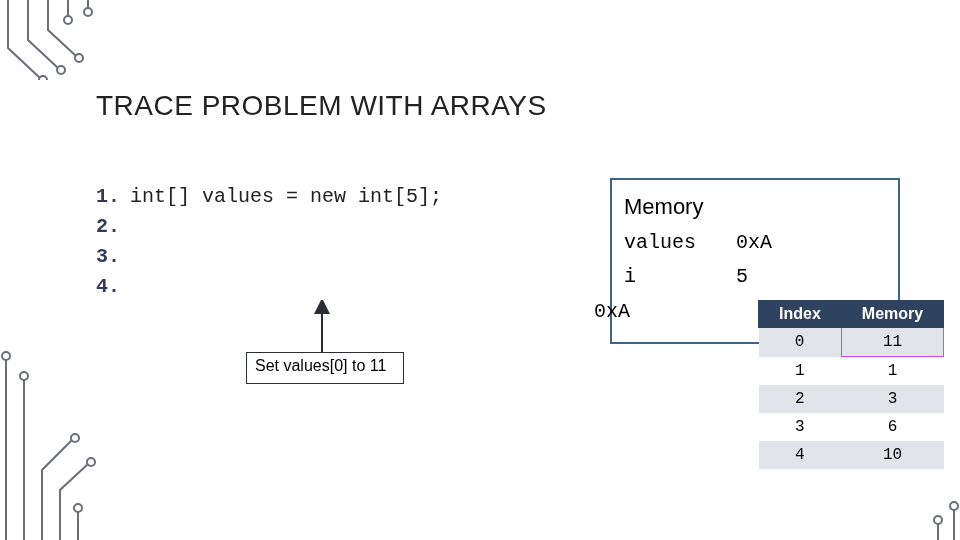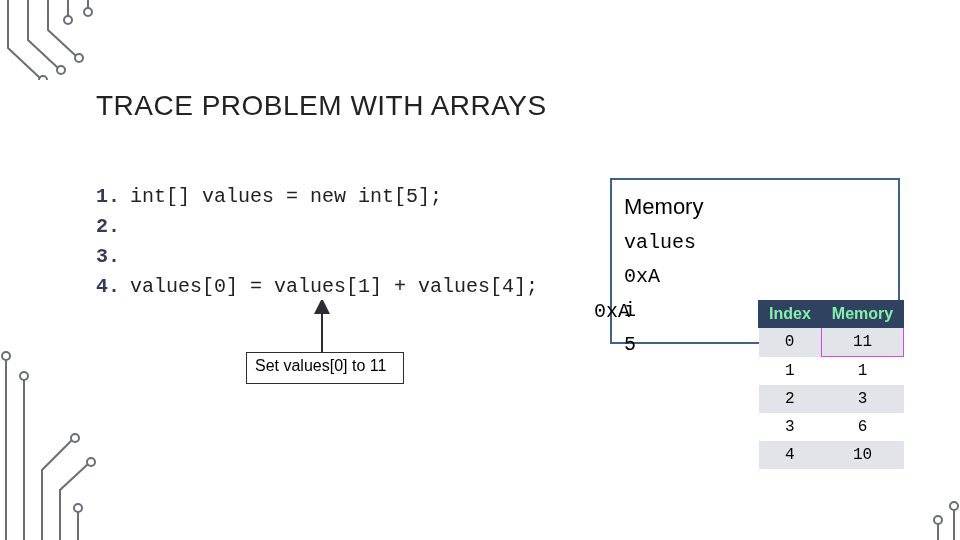--- a/index.html
+++ b/index.html
@@ -64,44 +64,44 @@
   .memory-box {
     position: absolute;
     top: 178px;
     left: 610px;
     width: 290px;
     height: 166px;
     border: 2px solid #3f6387;
     padding: 14px 12px;
   }
   .memory-box .mtitle { font-size: 22px; margin-bottom: 6px; }
-  .mrow { display: flex; font-family: "Courier New", Courier, monospace; font-size: 20px; line-height: 34px; flex-direction: column; }
+  .mrow { display: flex; font-family: "Courier New", Courier, monospace; font-size: 20px; line-height: 34px; }
   .mrow .mk { width: 112px; }
   .mrow .mv { width: 60px; }
 
   .arr-label {
     position: absolute;
     top: 300px;
     left: 594px;
     font-family: "Courier New", Courier, monospace;
     font-size: 20px;
   }
 
   .idx-table {
     position: absolute;
     top: 300px;
     left: 758px;
     border-collapse: collapse;
     font-size: 16px;
   }
   .idx-table th {
     background: #2f4360;
-    color: #86efac;
+    color: #ffffff;
     font-weight: bold;
-    padding: 4px 10px;
+    padding: 4px 20px;
     border: 1px solid #2f4360;
   }
   .idx-table td {
     padding: 5px 10px;
     text-align: center;
     font-family: "Courier New", Courier, monospace;
     border-bottom: 0;
   }
   .idx-table tr.alt td { background: #e1e5ea; }
   .idx-table td.hlcell { background: #cfd9df; border: 1px solid #d946ef; }
@@ -152,21 +152,20 @@
     <span class="code">int[] values = new int[5];</span>
   </div>
   <div class="code-line">
     <span class="ln">2.</span>
   </div>
   <div class="code-line">
     <span class="ln">3.</span>
   </div>
   <div class="code-line">
     <span class="ln">4.</span>
-    <span class="code">values[0] = values[1] + values[4];</span>
   </div>
 </div>
 
 <svg class="arrow-svg" width="30" height="56">
   <defs>
     <marker id="ah" markerWidth="8" markerHeight="8" refX="4" refY="4" orient="auto">
       <path d="M0,0 L8,4 L0,8 z" fill="#2a2d33"></path>
     </marker>
   </defs>
   <line x1="14" y1="52" x2="14" y2="6" stroke="#2a2d33" stroke-width="2" marker-end="url(#ah)"></line>

